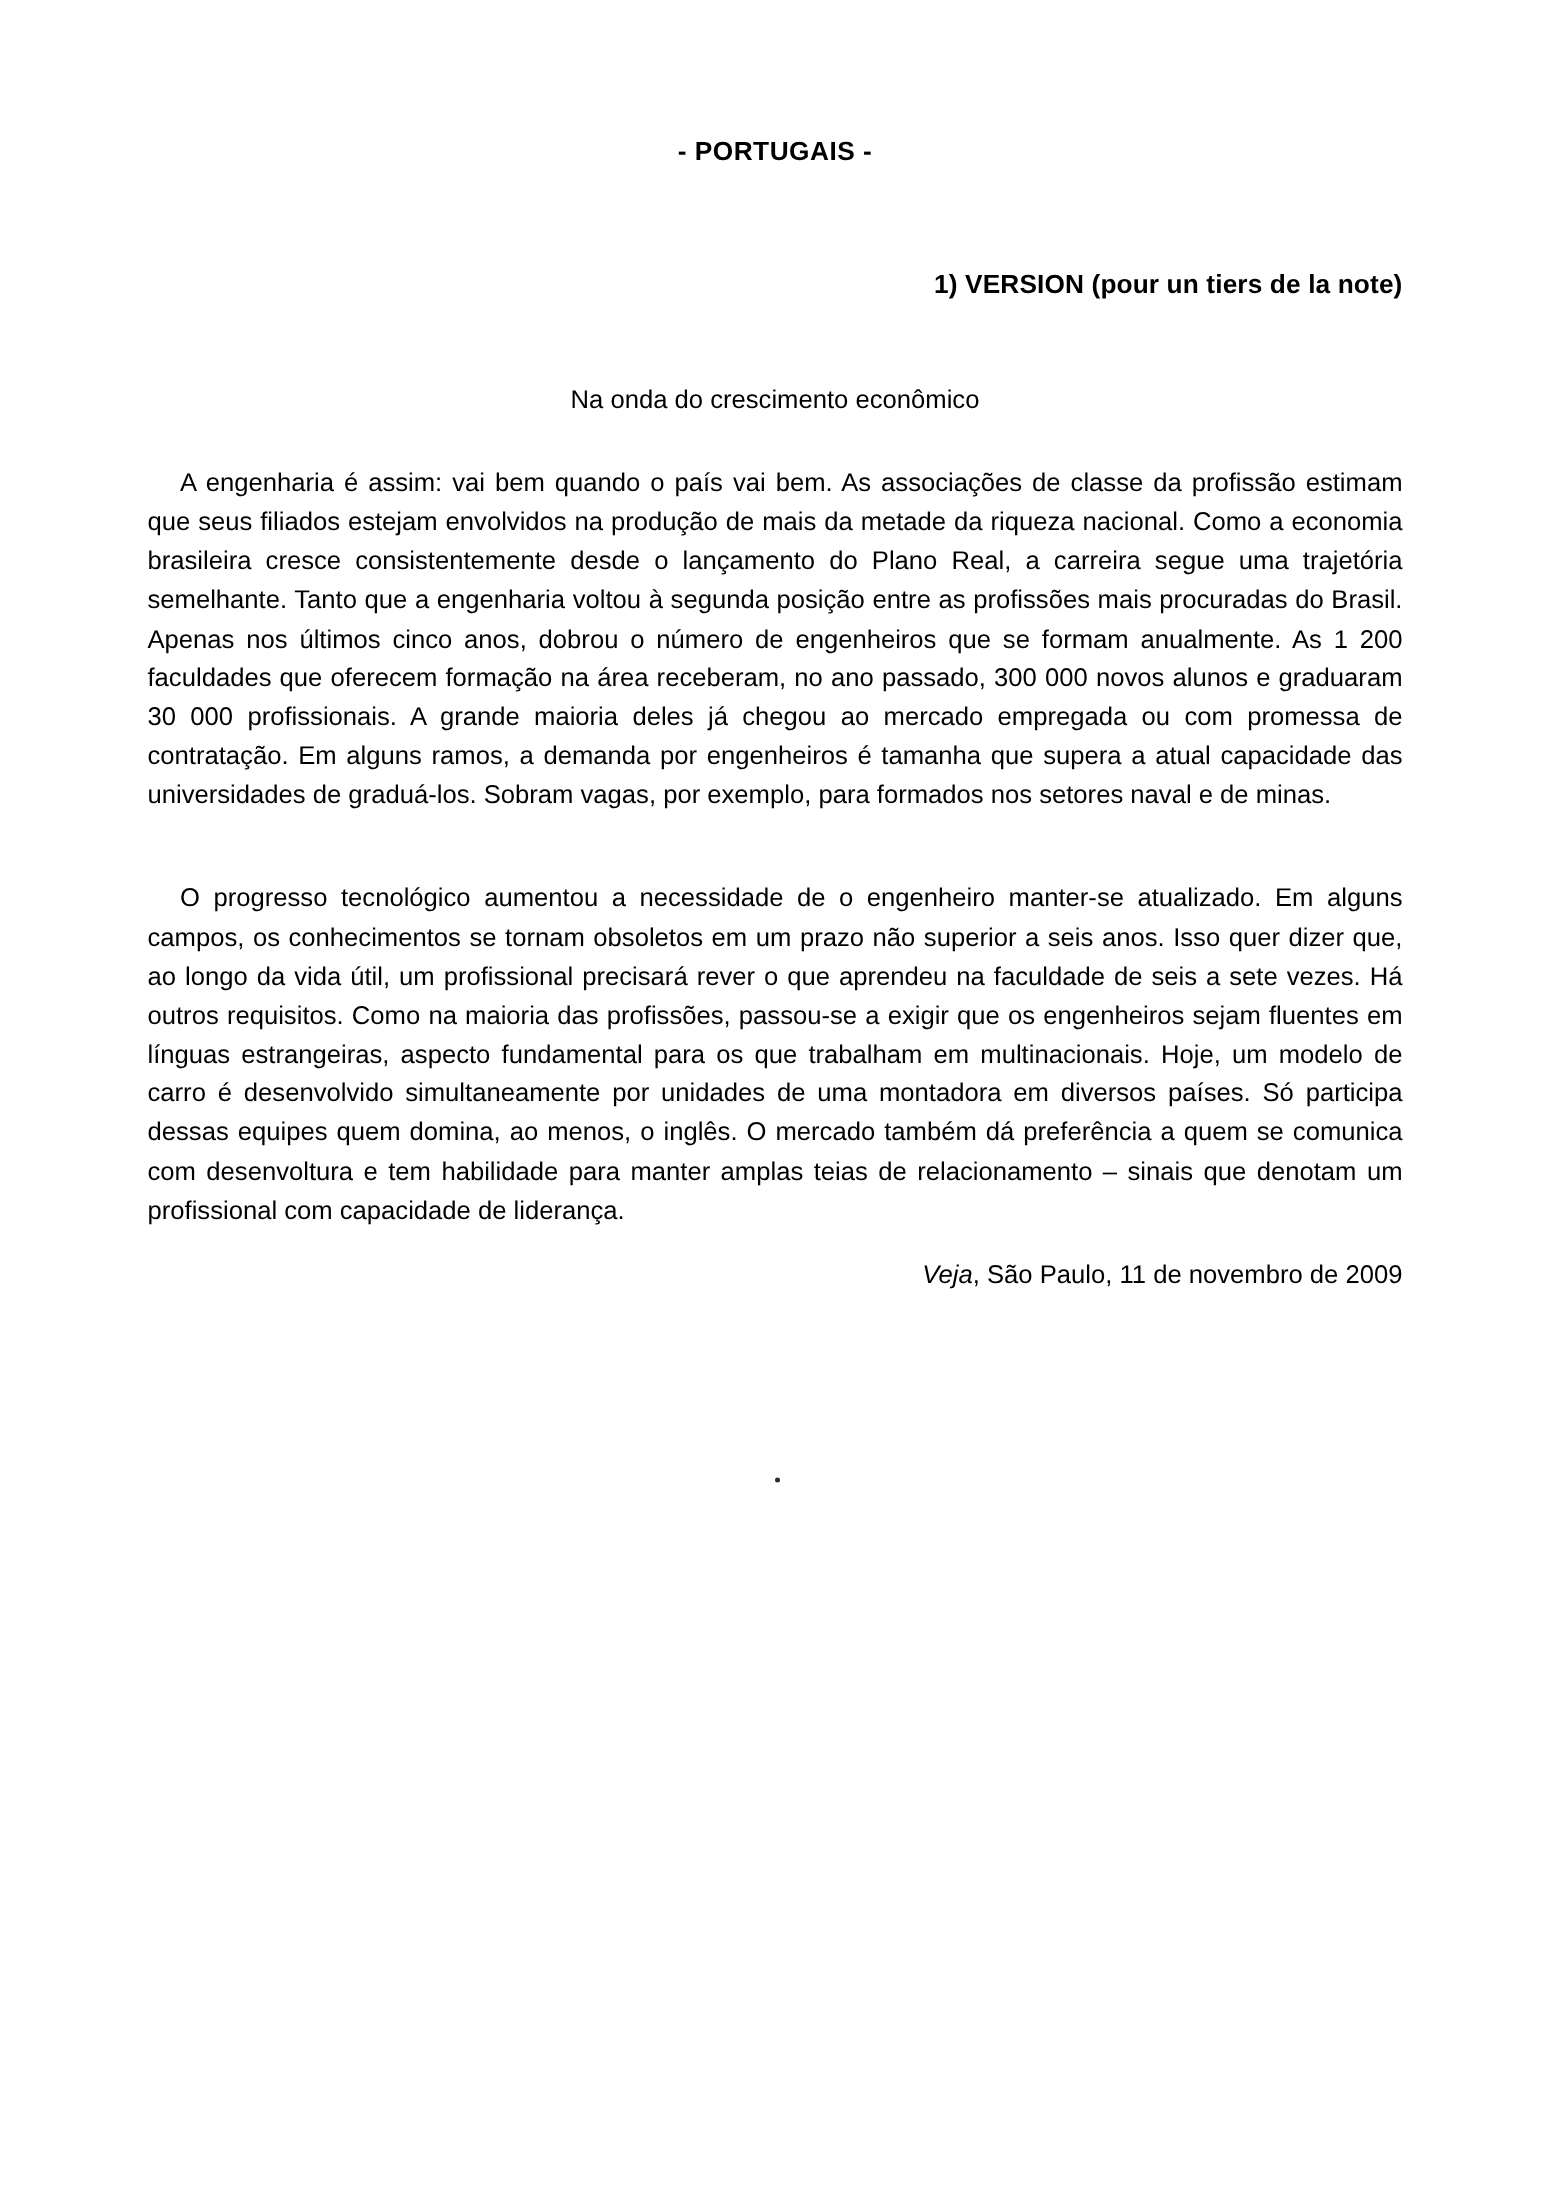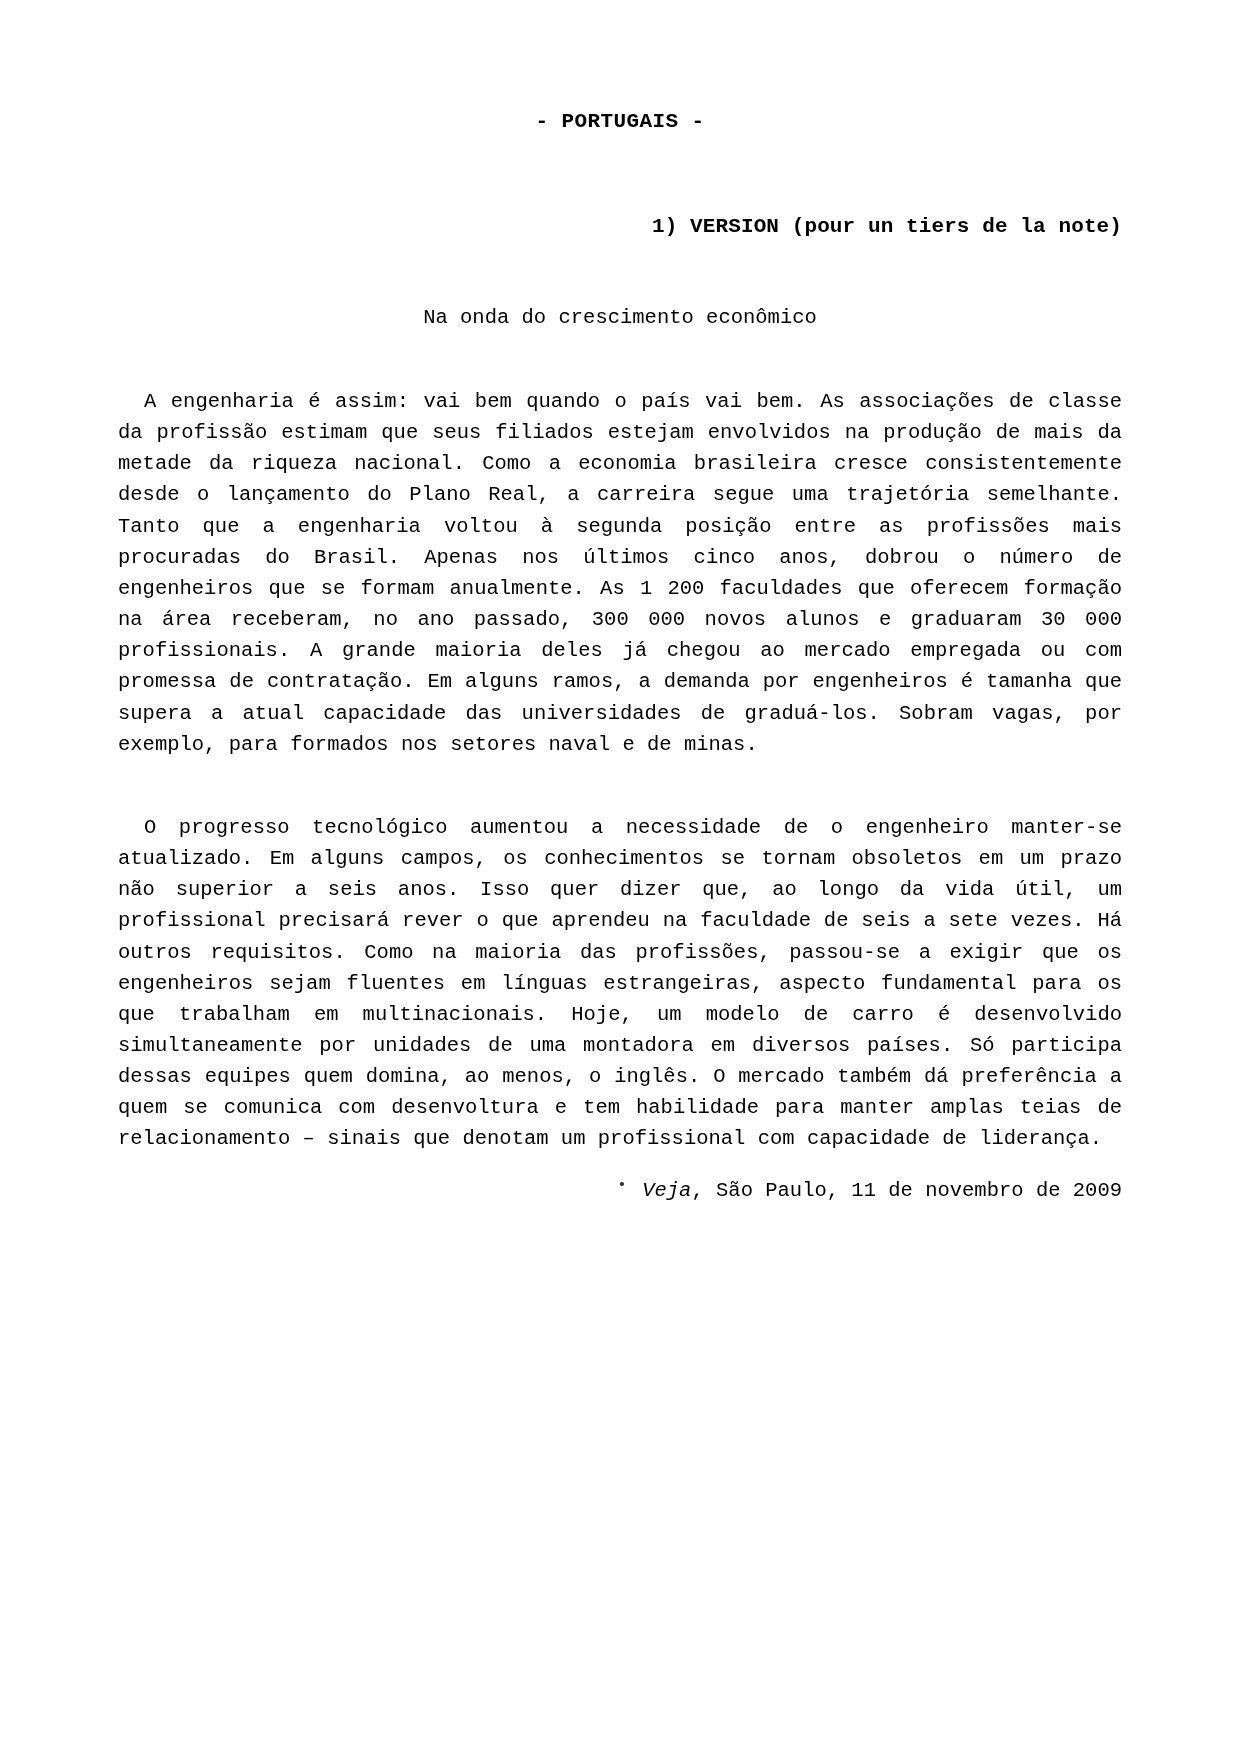--- a/index.html
+++ b/index.html
@@ -6,21 +6,21 @@
     margin: 0;
     padding: 0;
     background: #ffffff;
   }
   .page {
     position: relative;
     width: 1240px;
     height: 1388px;
     margin: 0 auto;
     background: #ffffff;
-    font-family: Liberation Mono, monospace;
+    font-family: Liberation Sans, sans-serif;
     color: #000000;
     box-sizing: border-box;
     overflow: hidden;
   }
   .content {
     position: absolute;
     left: 118px;
     right: 118px;
     top: 0;
   }
@@ -41,21 +41,21 @@
   .article-title {
     text-align: center;
     font-size: 20.5px;
     margin-top: 68px;
   }
   .para {
     text-align: justify;
     font-size: 20.5px;
     line-height: 1.52;
     text-indent: 26px;
-    margin-top: 57px;
+    margin-top: 39px;
   }
   .para.second {
     margin-top: 52px;
   }
   .source {
     text-align: right;
     font-size: 20.5px;
     margin-top: 24px;
   }
   .source .pub {

